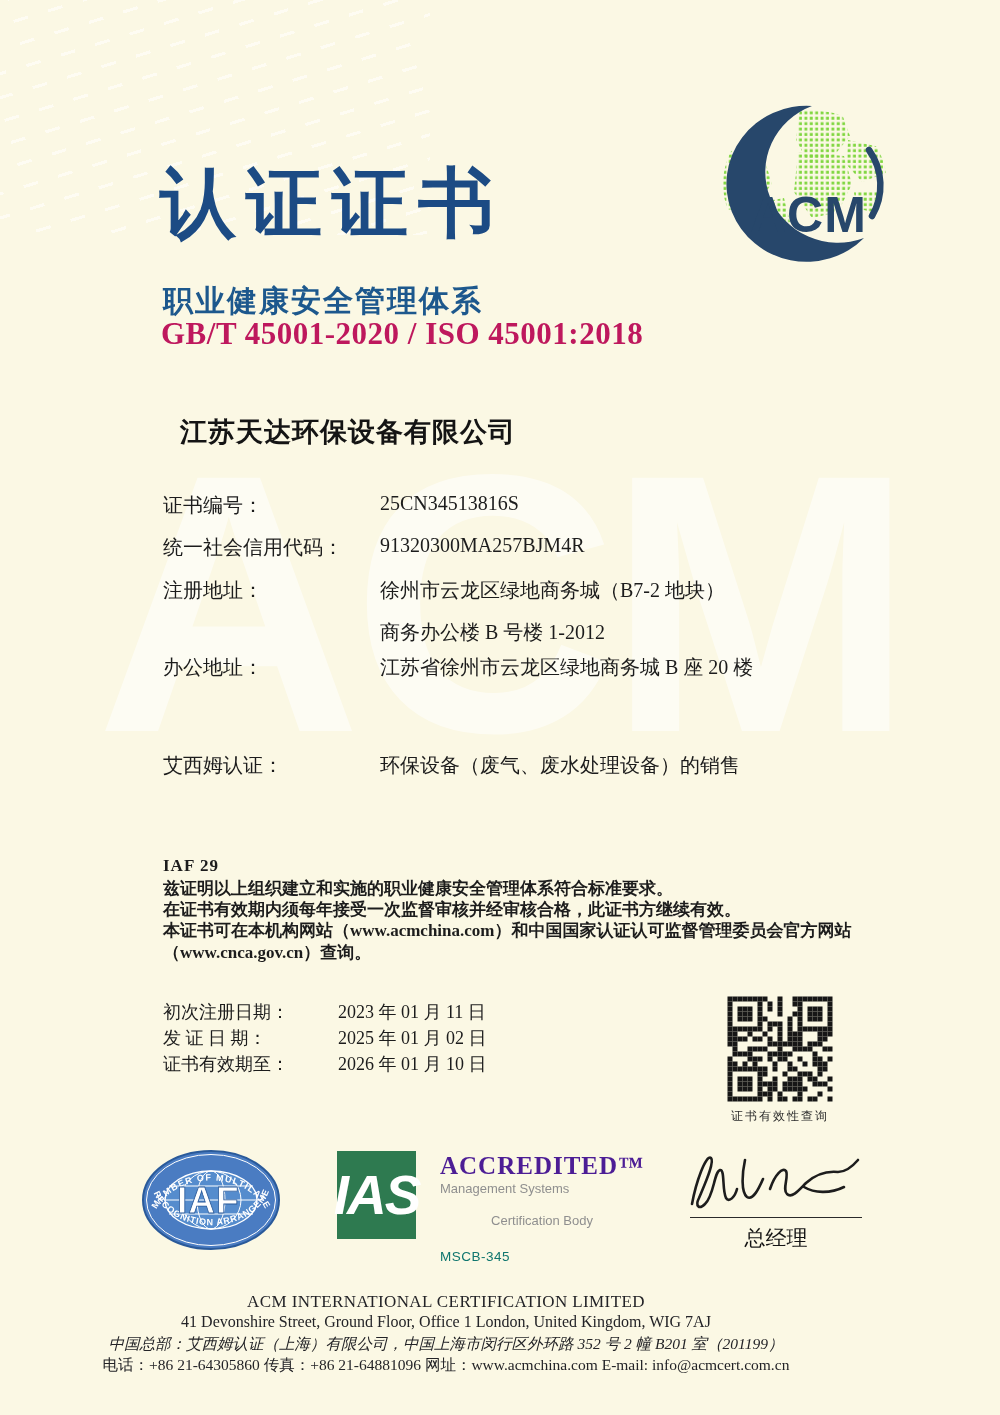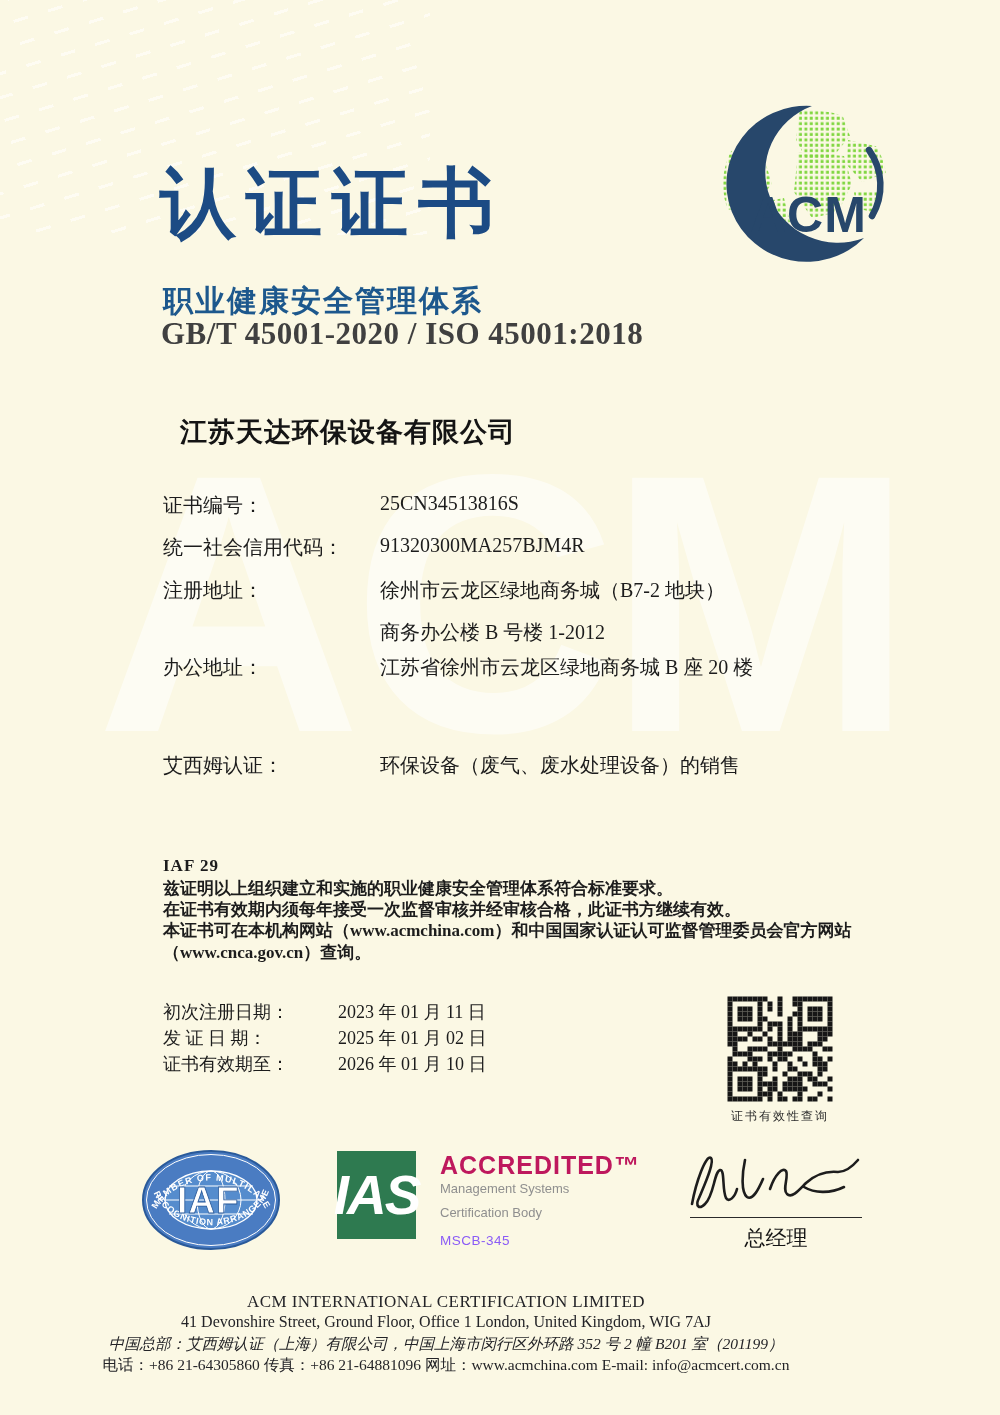--- a/index.html
+++ b/index.html
@@ -20,21 +20,21 @@
     left:55px;top:420px;width:890px;text-align:center;
     font-family:"Liberation Sans","DejaVu Sans",sans-serif;
     font-weight:bold;font-size:368px;line-height:1;letter-spacing:-10px;
     color:rgba(255,255,255,.55);user-select:none;
   }
   .title{
     left:160px;top:160px;margin:0;
     font-size:76px;font-weight:bold;color:#1c4b84;letter-spacing:10px;line-height:1.15;
   }
   .scheme1{left:163px;top:281px;font-size:30px;font-weight:bold;color:#1d588d;letter-spacing:2px;}
-  .scheme2{left:161px;top:316px;font-size:31px;font-weight:bold;color:#404040;letter-spacing:.5px;}
+  .scheme2{left:161px;top:316px;font-size:31px;font-weight:bold;color:#be185d;letter-spacing:.5px;}
   .company{left:180px;top:414px;font-size:27px;font-weight:bold;color:#141414;letter-spacing:1px;}
 
   .flabel{left:163px;font-size:20px;}
   .fvalue{left:380px;font-size:20px;}
   .r1{top:492px;} .r2{top:534px;} .r3{top:577px;} .r3b{top:619px;} .r4{top:654px;} .r5{top:752px;}
 
   .iaf-code{left:163px;top:856px;font-size:17px;font-weight:bold;letter-spacing:1px;}
   .para{left:163px;width:740px;font-size:17px;font-weight:bold;line-height:21px;}
   .p1{top:878px;} .p2{top:899px;} .p3{top:920px;} .p4{top:942px;}
 
@@ -46,23 +46,23 @@
   .qr-caption{left:702px;top:1108px;width:156px;text-align:center;font-size:12px;letter-spacing:2px;color:#2a2a2a;}
 
   .iaf-logo{left:141px;top:1149px;}
   .ias-square{
     left:337px;top:1151px;width:79px;height:88px;background:#2e7a50;
     display:flex;align-items:center;justify-content:center;
     font-family:"Liberation Sans","DejaVu Sans",sans-serif;
     color:#fff;font-size:55px;font-weight:bold;letter-spacing:-2px;font-style:italic;
   }
   .ias-text{left:440px;top:1153px;font-family:"Liberation Sans","DejaVu Sans",sans-serif;}
-  .accredited{font-size:25px;font-weight:bold;color:#be185d;letter-spacing:1px;line-height:1;}
+  .accredited{font-size:25px;font-weight:bold;color:#4c1d95;letter-spacing:1px;line-height:1;font-family:Liberation Serif, serif;}
   .ias-line{font-size:13px;color:#8f8f8f;line-height:16px;margin-top:3px;}
-  .mscb{font-size:13.5px;color:#8b5cf6;margin-top:12px;letter-spacing:.5px;}
+  .mscb{font-size:13.5px;color:#0f766e;margin-top:20px;letter-spacing:.5px;}
 
   .sig-svg{left:682px;top:1144px;}
   .sig-line{left:690px;top:1217px;width:172px;border-top:1.6px solid #2a2a2a;height:0;}
   .sig-title{left:690px;top:1224px;width:172px;text-align:center;font-size:21px;color:#141414;}
 
   .footer{left:0;width:892px;text-align:center;color:#232327;}
   .f1{top:1292px;font-size:17px;letter-spacing:.4px;}
   .f2{top:1313px;font-size:16px;}
   .f3{top:1334px;font-size:15.5px;font-style:italic;}
   .f4{top:1355px;font-size:15.5px;}
@@ -412,21 +412,21 @@
       <text x="36" y="64" font-family="Liberation Sans, DejaVu Sans, sans-serif" font-size="37" font-weight="bold" fill="#ffffff" stroke="#2a5a9a" stroke-width="0.8" letter-spacing="1">IAF</text>
     </svg>
   </div>
 
   <div class="abs ias-square">
     <span>IAS</span>
   </div>
   <div class="abs ias-text">
     <div class="accredited">ACCREDITED™</div>
     <div class="ias-line">Management Systems</div>
-    <div class="ias-line" style="margin-top:8px;">Certification Body</div>
+    <div class="ias-line" style="margin-top:16px;text-align:center;">Certification Body</div>
     <div class="mscb">MSCB-345</div>
   </div>
 
   <div class="abs sig-svg">
     <svg width="185" height="72" viewBox="0 0 185 72">
       <g fill="none" stroke="#1d1d1d" stroke-width="2.6" stroke-linecap="round" stroke-linejoin="round">
         <path d="M10,60 C14,38 24,10 29,14 C33,18 22,42 17,54 C13,62 17,66 23,60 C32,52 32,28 38,26 C43,25 40,46 44,54 C47,59 53,53 55,45"></path>
         <path d="M63,16 C60,30 59,48 65,53 C71,57 77,44 81,35"></path>
         <path d="M88,45 C93,30 101,23 104,27 C107,32 100,46 105,50 C110,55 118,45 124,39 C134,30 146,27 156,28 C163,28 170,23 176,16"></path>
         <path d="M122,43 C132,49 148,50 162,43"></path>

